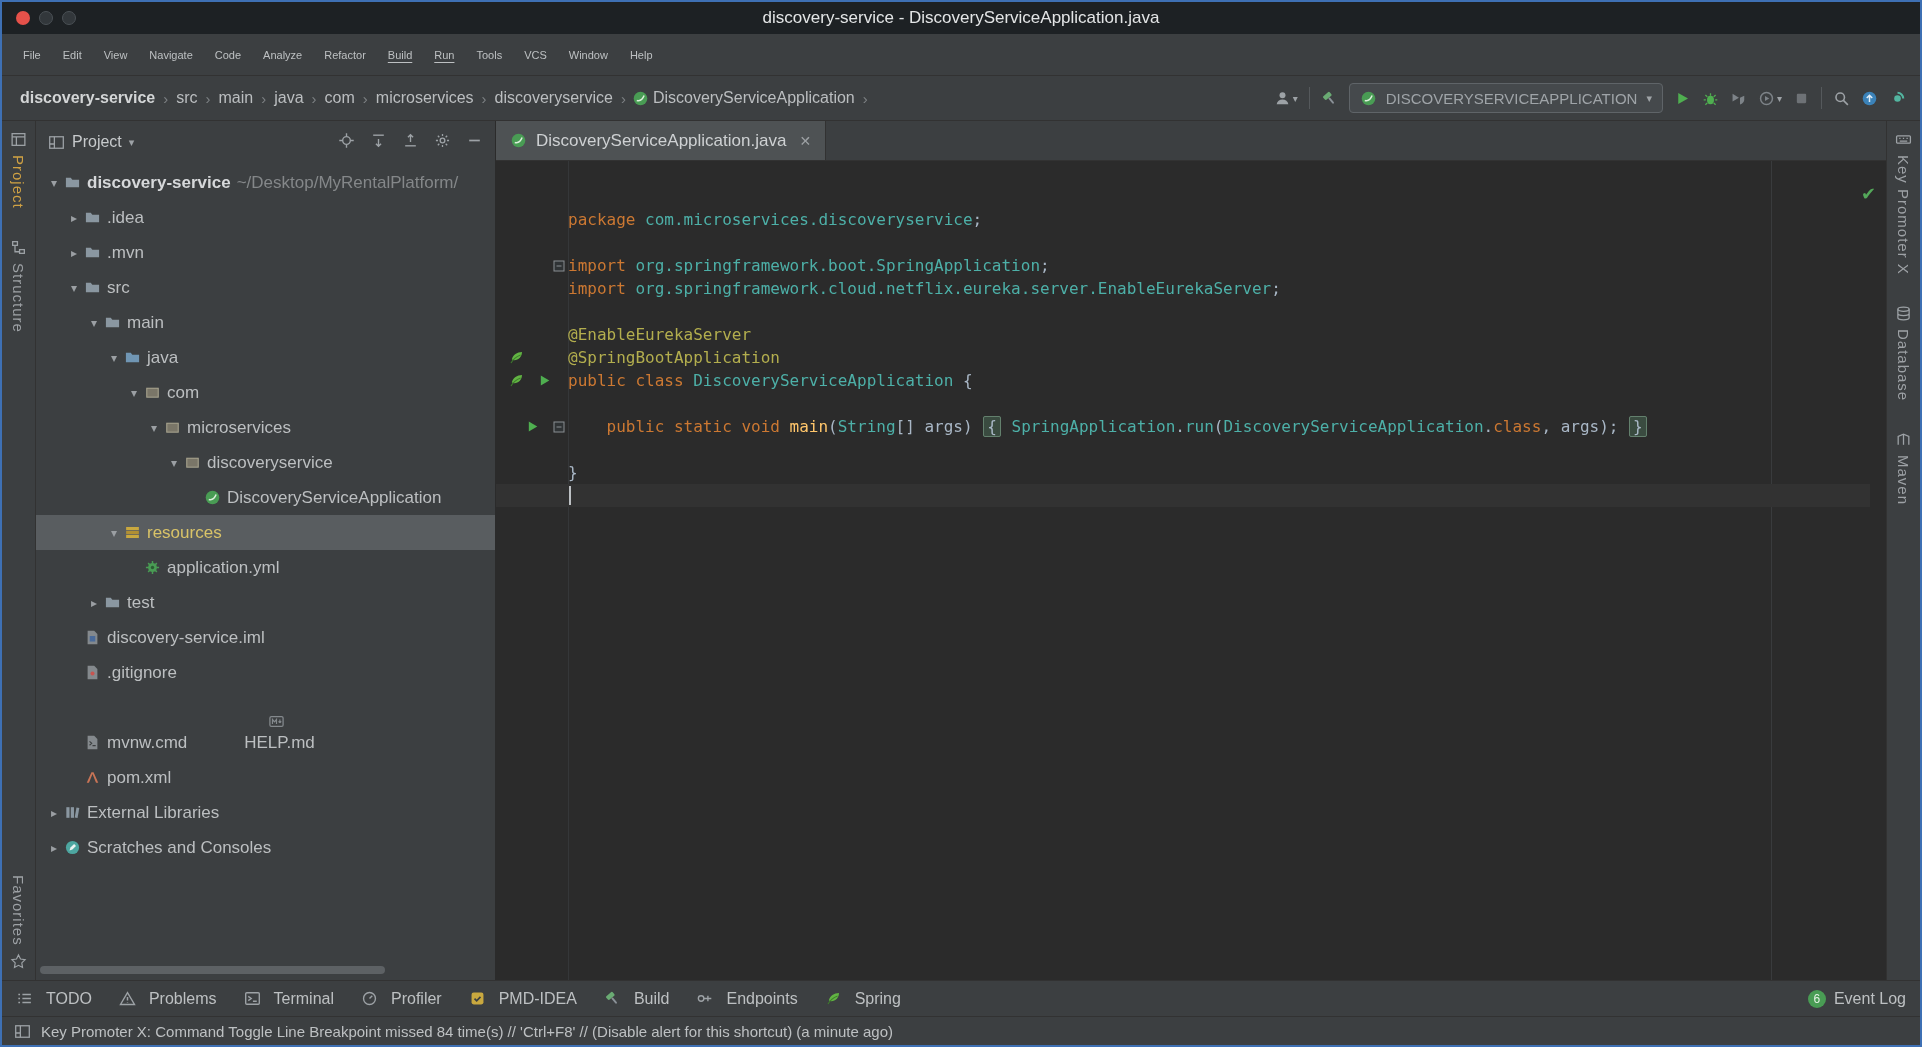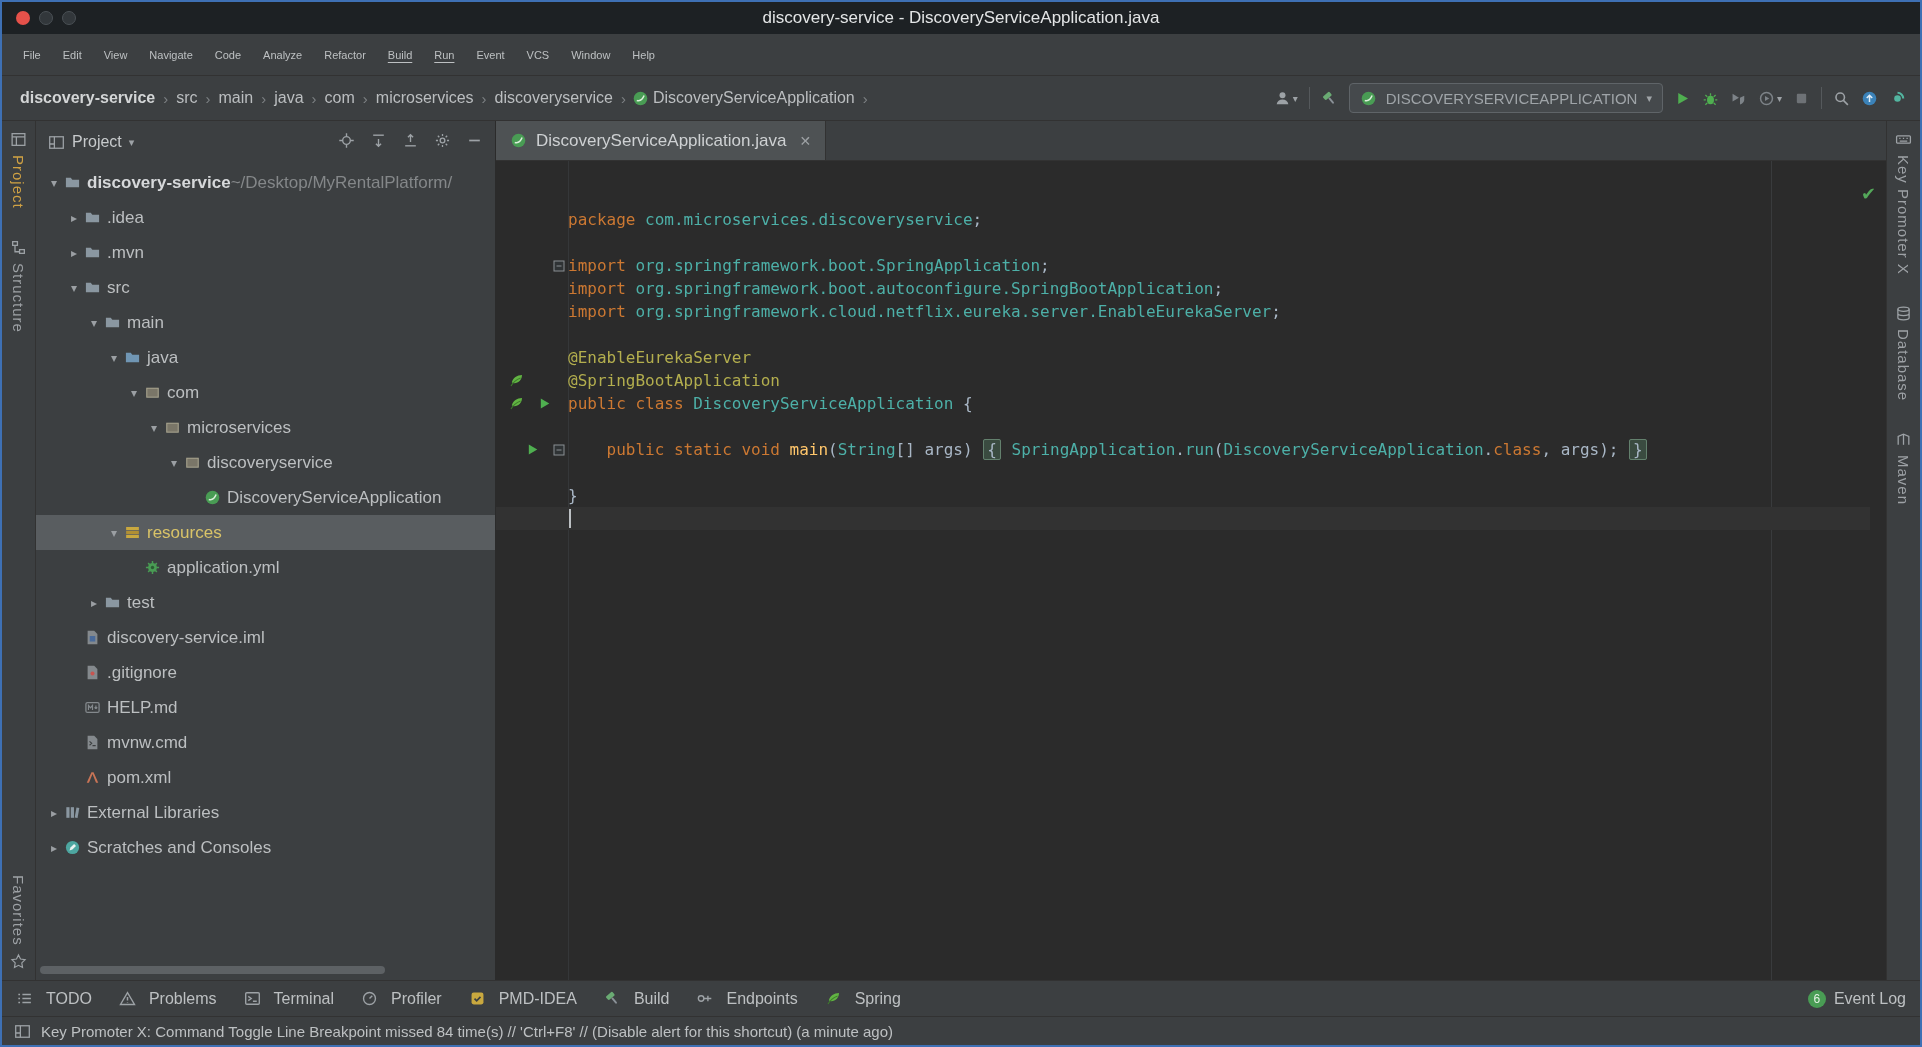--- a/index.html
+++ b/index.html
@@ -50,21 +50,21 @@
   .panel-header{flex:0 0 42px;display:flex;align-items:center;padding:0 12px;font-size:16px;color:#c7cacc;gap:7px;}
   .hdr-arrow{font-size:11px;color:#9da2a6;}
   .hdr-icons{margin-left:auto;display:flex;gap:15px;align-items:center;}
   .tree{flex:1;overflow:hidden;font-size:17px;padding-top:2px;}
   .trow{height:35px;display:flex;align-items:center;white-space:nowrap;color:#bcbfc1;}
   .trow.selected{background:#595d60;}
   .trow.selected .lbl{color:#d9c368;}
   .trow.bold .lbl{font-weight:bold;color:#d6d8da;}
   .trow .chev{width:20px;flex:0 0 20px;text-align:center;color:#9b9fa3;font-size:12px;}
   .trow .ticon{width:23px;flex:0 0 23px;display:flex;align-items:center;}
-  .trow .sfx{color:#848789;}
+  .trow .sfx{color:#848789;margin-left:6px;}
   .hscroll{position:absolute;bottom:6px;left:4px;width:345px;height:8px;border-radius:4px;background:#5d6164;}
 
   
   .editor-col{flex:1;display:flex;flex-direction:column;background:#2b2b2b;min-width:0;}
   .tabbar{flex:0 0 40px;background:#3c3f41;border-bottom:1px solid #323232;display:flex;align-items:stretch;}
   .tab{background:#4e5254;display:flex;align-items:center;gap:9px;padding:0 14px;font-size:17px;color:#ced1d3;border-right:1px solid #323232;}
   .tab .close{color:#9da1a4;font-size:14px;margin-left:4px;}
   .editor{flex:1;position:relative;overflow:hidden;}
   .gutter-sep{position:absolute;left:72px;top:0;bottom:0;width:1px;background:#353739;}
   .margin-guide{position:absolute;left:1275px;top:0;bottom:0;width:1px;background:#393b3d;}
@@ -113,21 +113,21 @@
   <div class="menubar">
       <span class="menu-item">File</span>
       <span class="menu-item">Edit</span>
       <span class="menu-item">View</span>
       <span class="menu-item">Navigate</span>
       <span class="menu-item">Code</span>
       <span class="menu-item">Analyze</span>
       <span class="menu-item">Refactor</span>
       <span class="menu-item u">Build</span>
       <span class="menu-item u">Run</span>
-      <span class="menu-item">Event</span>
+      <span class="menu-item">Tools</span>
       <span class="menu-item">VCS</span>
       <span class="menu-item">Window</span>
       <span class="menu-item">Help</span>
     </div>
 
   <div class="navbar">
     <div class="breadcrumbs">
         <span class="crumb first">discovery-service</span>
         <span class="crumb-sep">›</span>
         <span class="crumb">src</span>
@@ -494,21 +494,21 @@
             <span class="ticon">
               <span class="icon">
                 <svg xmlns="http://www.w3.org/2000/svg" viewBox="0 0 16 16">
                   <path d="M3.4 1.6h6.2l3 3v9.8H3.4z" fill="#84898d"></path>
                   <circle cx="8" cy="9" r="1.9" fill="#c75450"></circle>
                 </svg>
               </span>
             </span>
             <span class="lbl">.gitignore</span>
           </div>
-          <div class="trow" style="padding-left: 28px;">
+          <div class="trow" style="padding-left: 28px; flex-direction: column;">
             <span class="chev"></span>
             <span class="ticon">
               <span class="icon">
                 <svg xmlns="http://www.w3.org/2000/svg" viewBox="0 0 16 16">
                   <rect x="1.8" y="3.4" width="12.4" height="9.2" rx="1.4" fill="none" stroke="#84898d" stroke-width="1.2"></rect>
                   <path d="M4.2 10.4V6l1.9 2.3L8 6v4.4" fill="none" stroke="#84898d" stroke-width="1.1"></path>
                   <path d="M11.2 6.2v3m0 0l-1.3-1.3m1.3 1.3l1.3-1.3" fill="none" stroke="#84898d" stroke-width="1.1"></path>
                 </svg>
               </span>
             </span>
@@ -595,24 +595,20 @@
             <div class="cline">
               <span class="gut">
                 <span class="icon fold-col" style="position: absolute; left: 57px;">
                   <svg xmlns="http://www.w3.org/2000/svg" viewBox="0 0 12 12">
                     <rect x="1" y="1" width="10" height="10" fill="#2f3335" stroke="#8a8f93"></rect>
                     <path d="M3.5 6h5" stroke="#8a8f93"></path>
                   </svg>
                 </span>
               </span>
               <pre><span class="tk-kw">import </span><span class="tk-ref">org.springframework.boot.SpringApplication</span><span class="tk-pl">;</span></pre>
-            </div>
-            <div class="cline">
-              <span class="gut"></span>
-              <pre><span class="tk-kw">import </span><span class="tk-ref">org.springframework.boot.autoconfigure.SpringBootApplication</span><span class="tk-pl">;</span></pre>
             </div>
             <div class="cline">
               <span class="gut"></span>
               <pre><span class="tk-kw">import </span><span class="tk-ref">org.springframework.cloud.netflix.eureka.server.EnableEurekaServer</span><span class="tk-pl">;</span></pre>
             </div>
             <div class="cline">
               <span class="gut"></span>
               <pre></pre>
             </div>
             <div class="cline">

